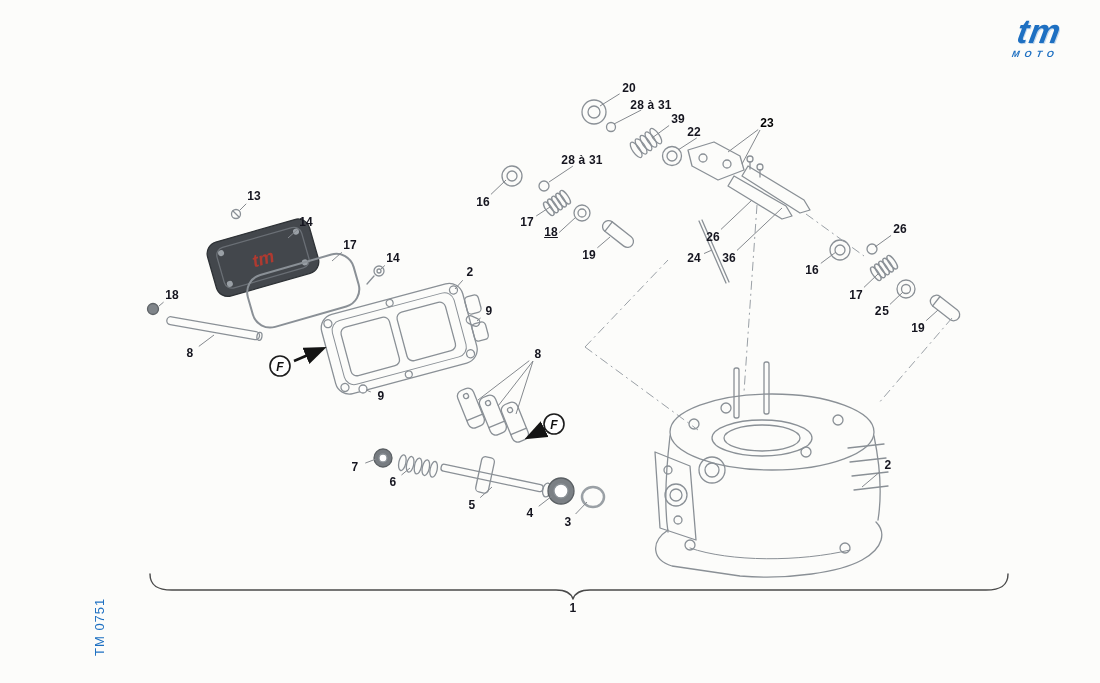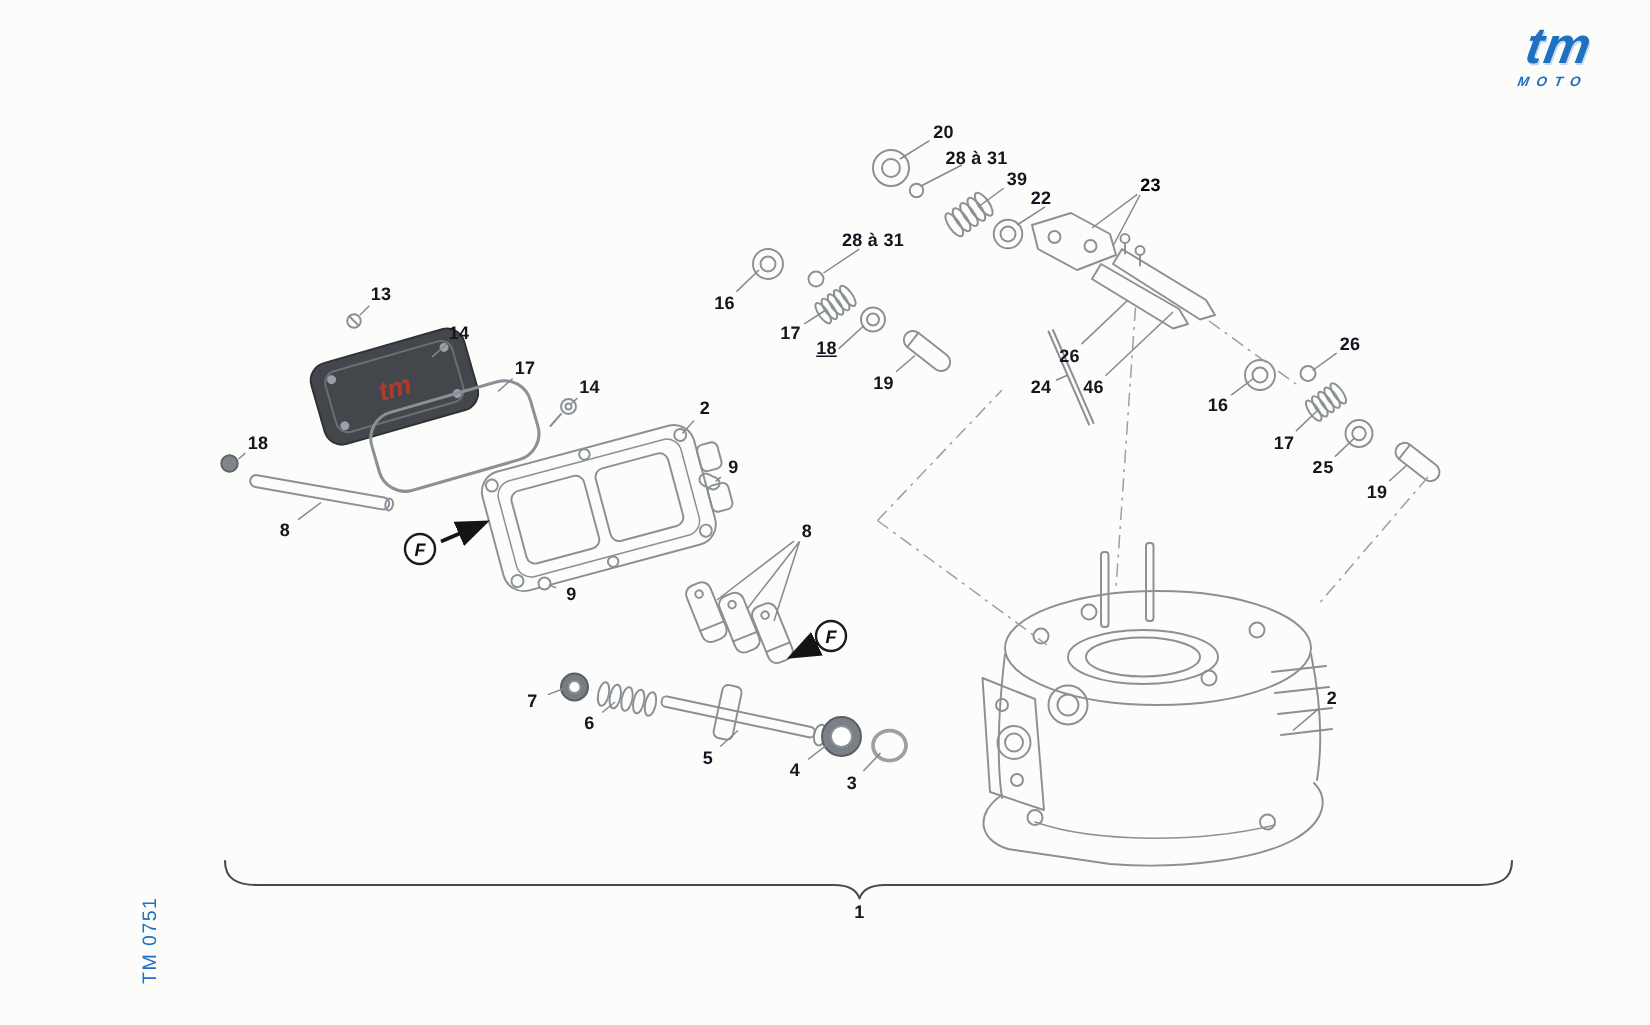--- a/index.html
+++ b/index.html
@@ -310,21 +310,21 @@
       <div class="callout" style="left: 678px; top: 119px; color: rgb(21, 21, 31);">39</div>
       <div class="callout" style="left: 694px; top: 132px; color: rgb(21, 21, 31);">22</div>
       <div class="callout" style="left: 767px; top: 123px; color: #000000;">23</div>
       <div class="callout" style="left: 483px; top: 202px; color: rgb(21, 21, 31);">16</div>
       <div class="callout" style="left: 582px; top: 160px; color: rgb(21, 21, 31);">28 à 31</div>
       <div class="callout" style="left: 527px; top: 222px; color: rgb(21, 21, 31);">17</div>
       <div class="callout" style="left: 551px; top: 232px; color: rgb(21, 21, 31); text-decoration: underline;">18</div>
       <div class="callout" style="left: 589px; top: 255px; color: rgb(21, 21, 31);">19</div>
       <div class="callout" style="left: 713px; top: 237px; color: rgb(21, 21, 31);">26</div>
       <div class="callout" style="left: 694px; top: 258px; color: rgb(21, 21, 31);">24</div>
-      <div class="callout" style="left: 729px; top: 258px; color: rgb(21, 21, 31);">46</div>
+      <div class="callout" style="left: 729px; top: 258px; color: rgb(21, 21, 31);">36</div>
       <div class="callout" style="left: 812px; top: 270px; color: rgb(21, 21, 31);">16</div>
       <div class="callout" style="left: 900px; top: 229px; color: rgb(21, 21, 31);">26</div>
       <div class="callout" style="left: 856px; top: 295px; color: rgb(21, 21, 31);">17</div>
       <div class="callout" style="left: 882px; top: 312px; color: rgb(21, 21, 31); font-family: Liberation Mono, monospace;">25</div>
       <div class="callout" style="left: 918px; top: 328px; color: rgb(21, 21, 31);">19</div>
       <div class="callout" style="left: 254px; top: 196px; color: rgb(21, 21, 31);">13</div>
       <div class="callout" style="left: 306px; top: 222px; color: rgb(21, 21, 31); text-align: right;">14</div>
       <div class="callout" style="left: 350px; top: 245px; color: rgb(21, 21, 31);">17</div>
       <div class="callout" style="left: 393px; top: 258px; color: rgb(21, 21, 31);">14</div>
       <div class="callout" style="left: 470px; top: 272px; color: rgb(21, 21, 31);">2</div>

